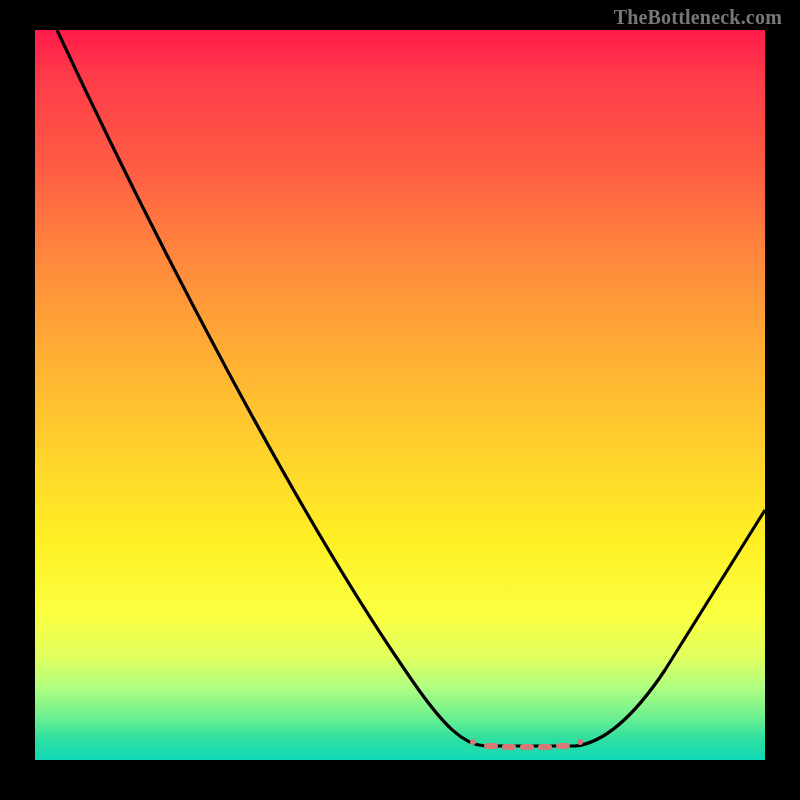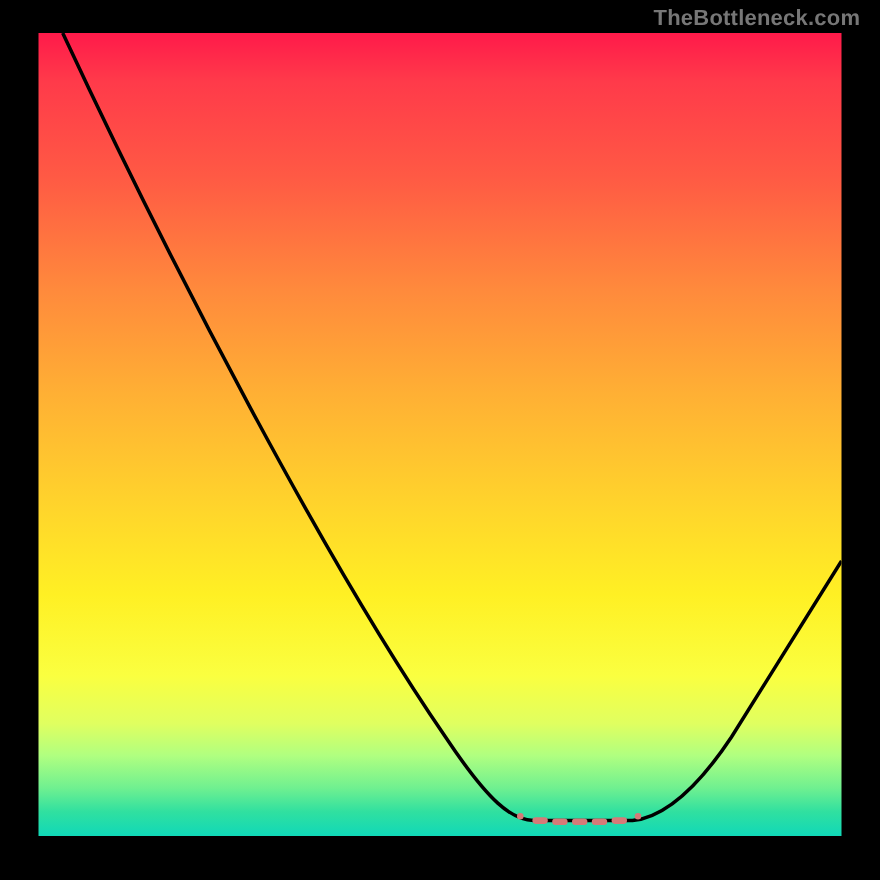--- a/index.html
+++ b/index.html
@@ -9,20 +9,21 @@
     width: 800px;
     height: 800px;
     overflow: hidden;
     font-family: Arial, Helvetica, sans-serif;
   }
   .chart-container {
     position: relative;
     width: 800px;
     height: 800px;
     background: #000;
+    font-family: Liberation Serif, serif;
   }
   .plot-area {
     position: absolute;
     left: 35px;
     top: 30px;
     width: 730px;
     height: 730px;
     background: linear-gradient(to bottom,
       #ff1a4a 0%,
       #ff3a4a 6%,

